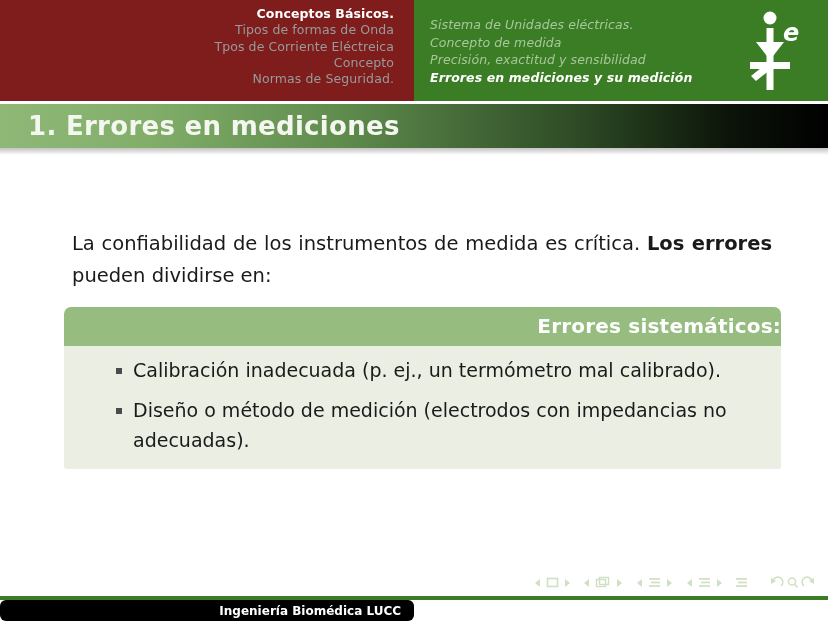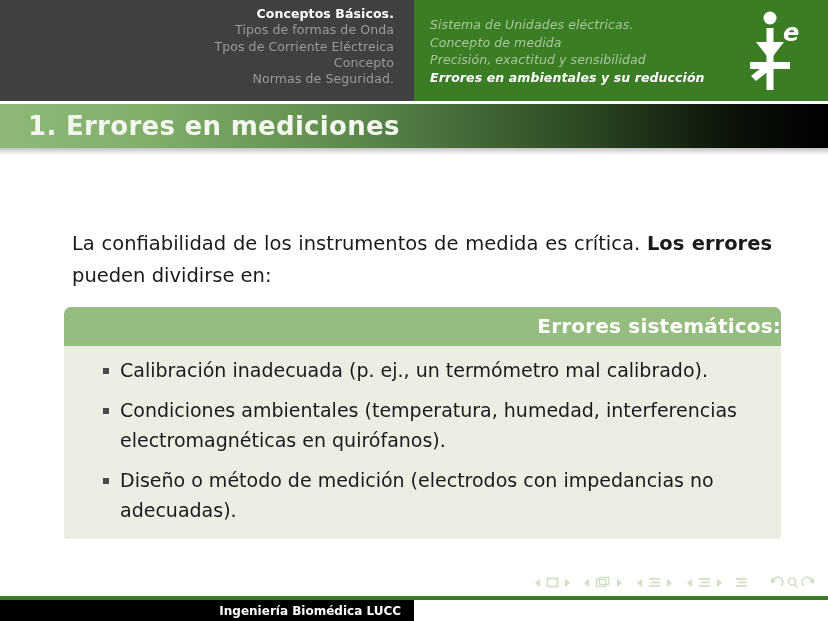--- a/index.html
+++ b/index.html
@@ -19,21 +19,21 @@
   .header {
     position: absolute;
     top: 0; left: 0;
     width: 828px;
     height: 101px;
     display: flex;
   }
   .header-left {
     width: 414px;
     height: 101px;
-    background: #404040;
+    background: #7f1d1d;
     box-sizing: border-box;
     padding: 6px 20px 0 10px;
     text-align: right;
   }
   .header-right {
     width: 414px;
     height: 101px;
     background: #3b7d25;
     box-sizing: border-box;
     padding: 16px 0 0 16px;
@@ -129,21 +129,21 @@
     background: #96bc80;
     color: #ffffff;
     font-size: 20px;
     font-weight: bold;
     padding: 7px 0 8px 13px;
     letter-spacing: 0.2px;
     text-align: right;
   }
   .block-body {
     background: #eaeee3;
-    padding: 9px 16px 14px 8px;
+    padding: 9px 16px 14px 21px;
   }
   ul.bullets {
     list-style: none;
     margin: 0;
     padding: 0;
   }
   ul.bullets li {
     position: relative;
     padding-left: 48px;
     font-size: 19px;
@@ -191,20 +191,21 @@
     width: 414px;
     background: #000000;
     color: #ffffff;
     font-size: 12px;
     font-weight: bold;
     display: flex;
     align-items: center;
     justify-content: flex-end;
     padding-right: 13px;
     box-sizing: border-box;
+    border-radius: 6px;
   }
   .footer-right {
     width: 414px;
     background: #3b7d25;
     color: #ffffff;
     font-size: 12px;
     font-weight: bold;
     display: flex;
     align-items: center;
     justify-content: flex-start;
@@ -229,21 +230,21 @@
     <div class="nav-line">Tipos de formas de Onda</div>
     <div class="nav-line">Tpos de Corriente Eléctreica</div>
     <div class="nav-line">Concepto</div>
     <div class="nav-line">Normas de Seguridad.</div>
   </div>
 
   <div class="header-right">
     <div class="nav-line">Sistema de Unidades eléctricas.</div>
     <div class="nav-line">Concepto de medida</div>
     <div class="nav-line">Precisión, exactitud y sensibilidad</div>
-    <div class="nav-line active">Errores en ambientales y su reducción</div>
+    <div class="nav-line active">Errores en mediciones y su medición</div>
 
     <div class="logo-box">
       <svg width="80" height="86" viewBox="0 0 80 86">
 
         <circle cx="36" cy="10" r="6.5" fill="#ffffff"></circle>
 
         <rect x="32.5" y="20" width="7" height="62" fill="#ffffff"></rect>
 
         <polygon points="22,34 50,34 36,52" fill="#ffffff"></polygon>
 
@@ -264,21 +265,20 @@
 
 <div class="content">
 
   <div class="para"><span>La confiabilidad de los instrumentos de medida es crítica. </span><b>Los errores</b><span> pueden dividirse en:</span></div>
 
   <div class="block">
     <div class="block-title">Errores sistemáticos:</div>
     <div class="block-body">
       <ul class="bullets">
         <li><span class="sq"></span><span>Calibración inadecuada (p. ej., un termómetro mal calibrado).</span></li>
-        <li><span class="sq"></span><span>Condiciones ambientales (temperatura, humedad, interferencias electromagnéticas en quirófanos).</span></li>
         <li><span class="sq"></span><span>Diseño o método de medición (electrodos con impedancias no adecuadas).</span></li>
       </ul>
     </div>
   </div>
 </div>
 
 <div class="navsyms">
 
   <div class="group" style="left:534px; top:0;">
     <svg width="8" height="12">

